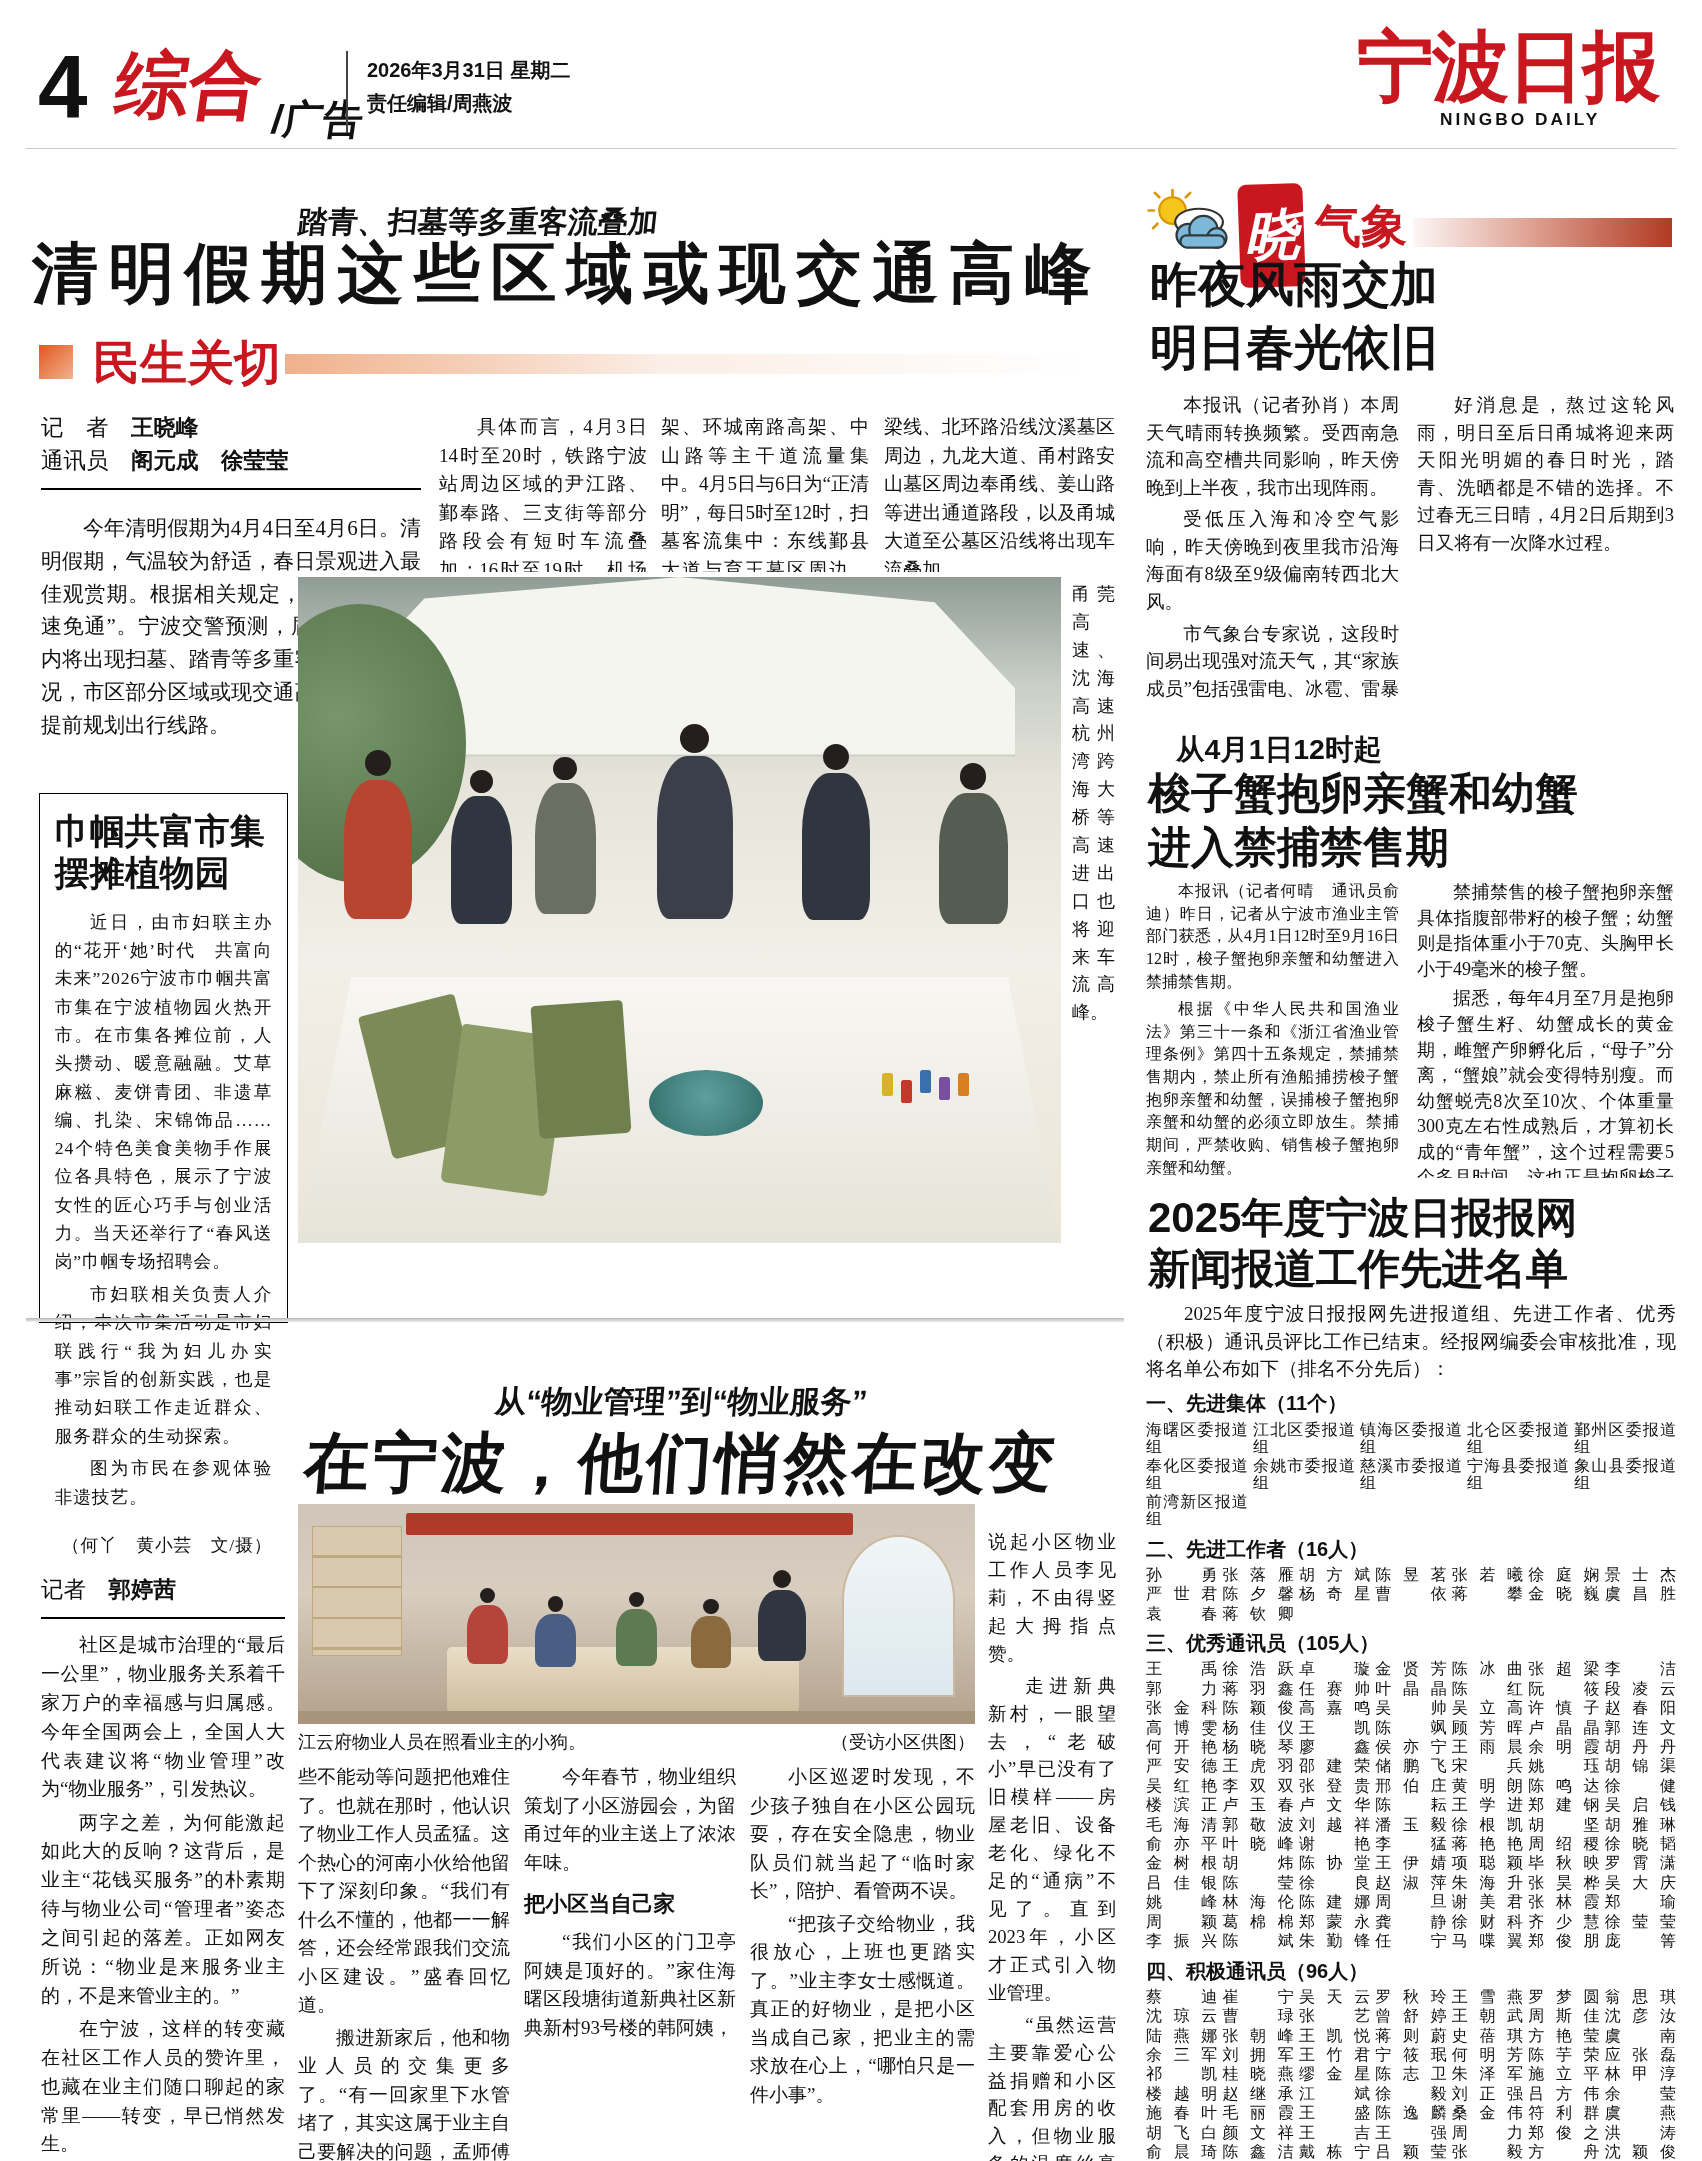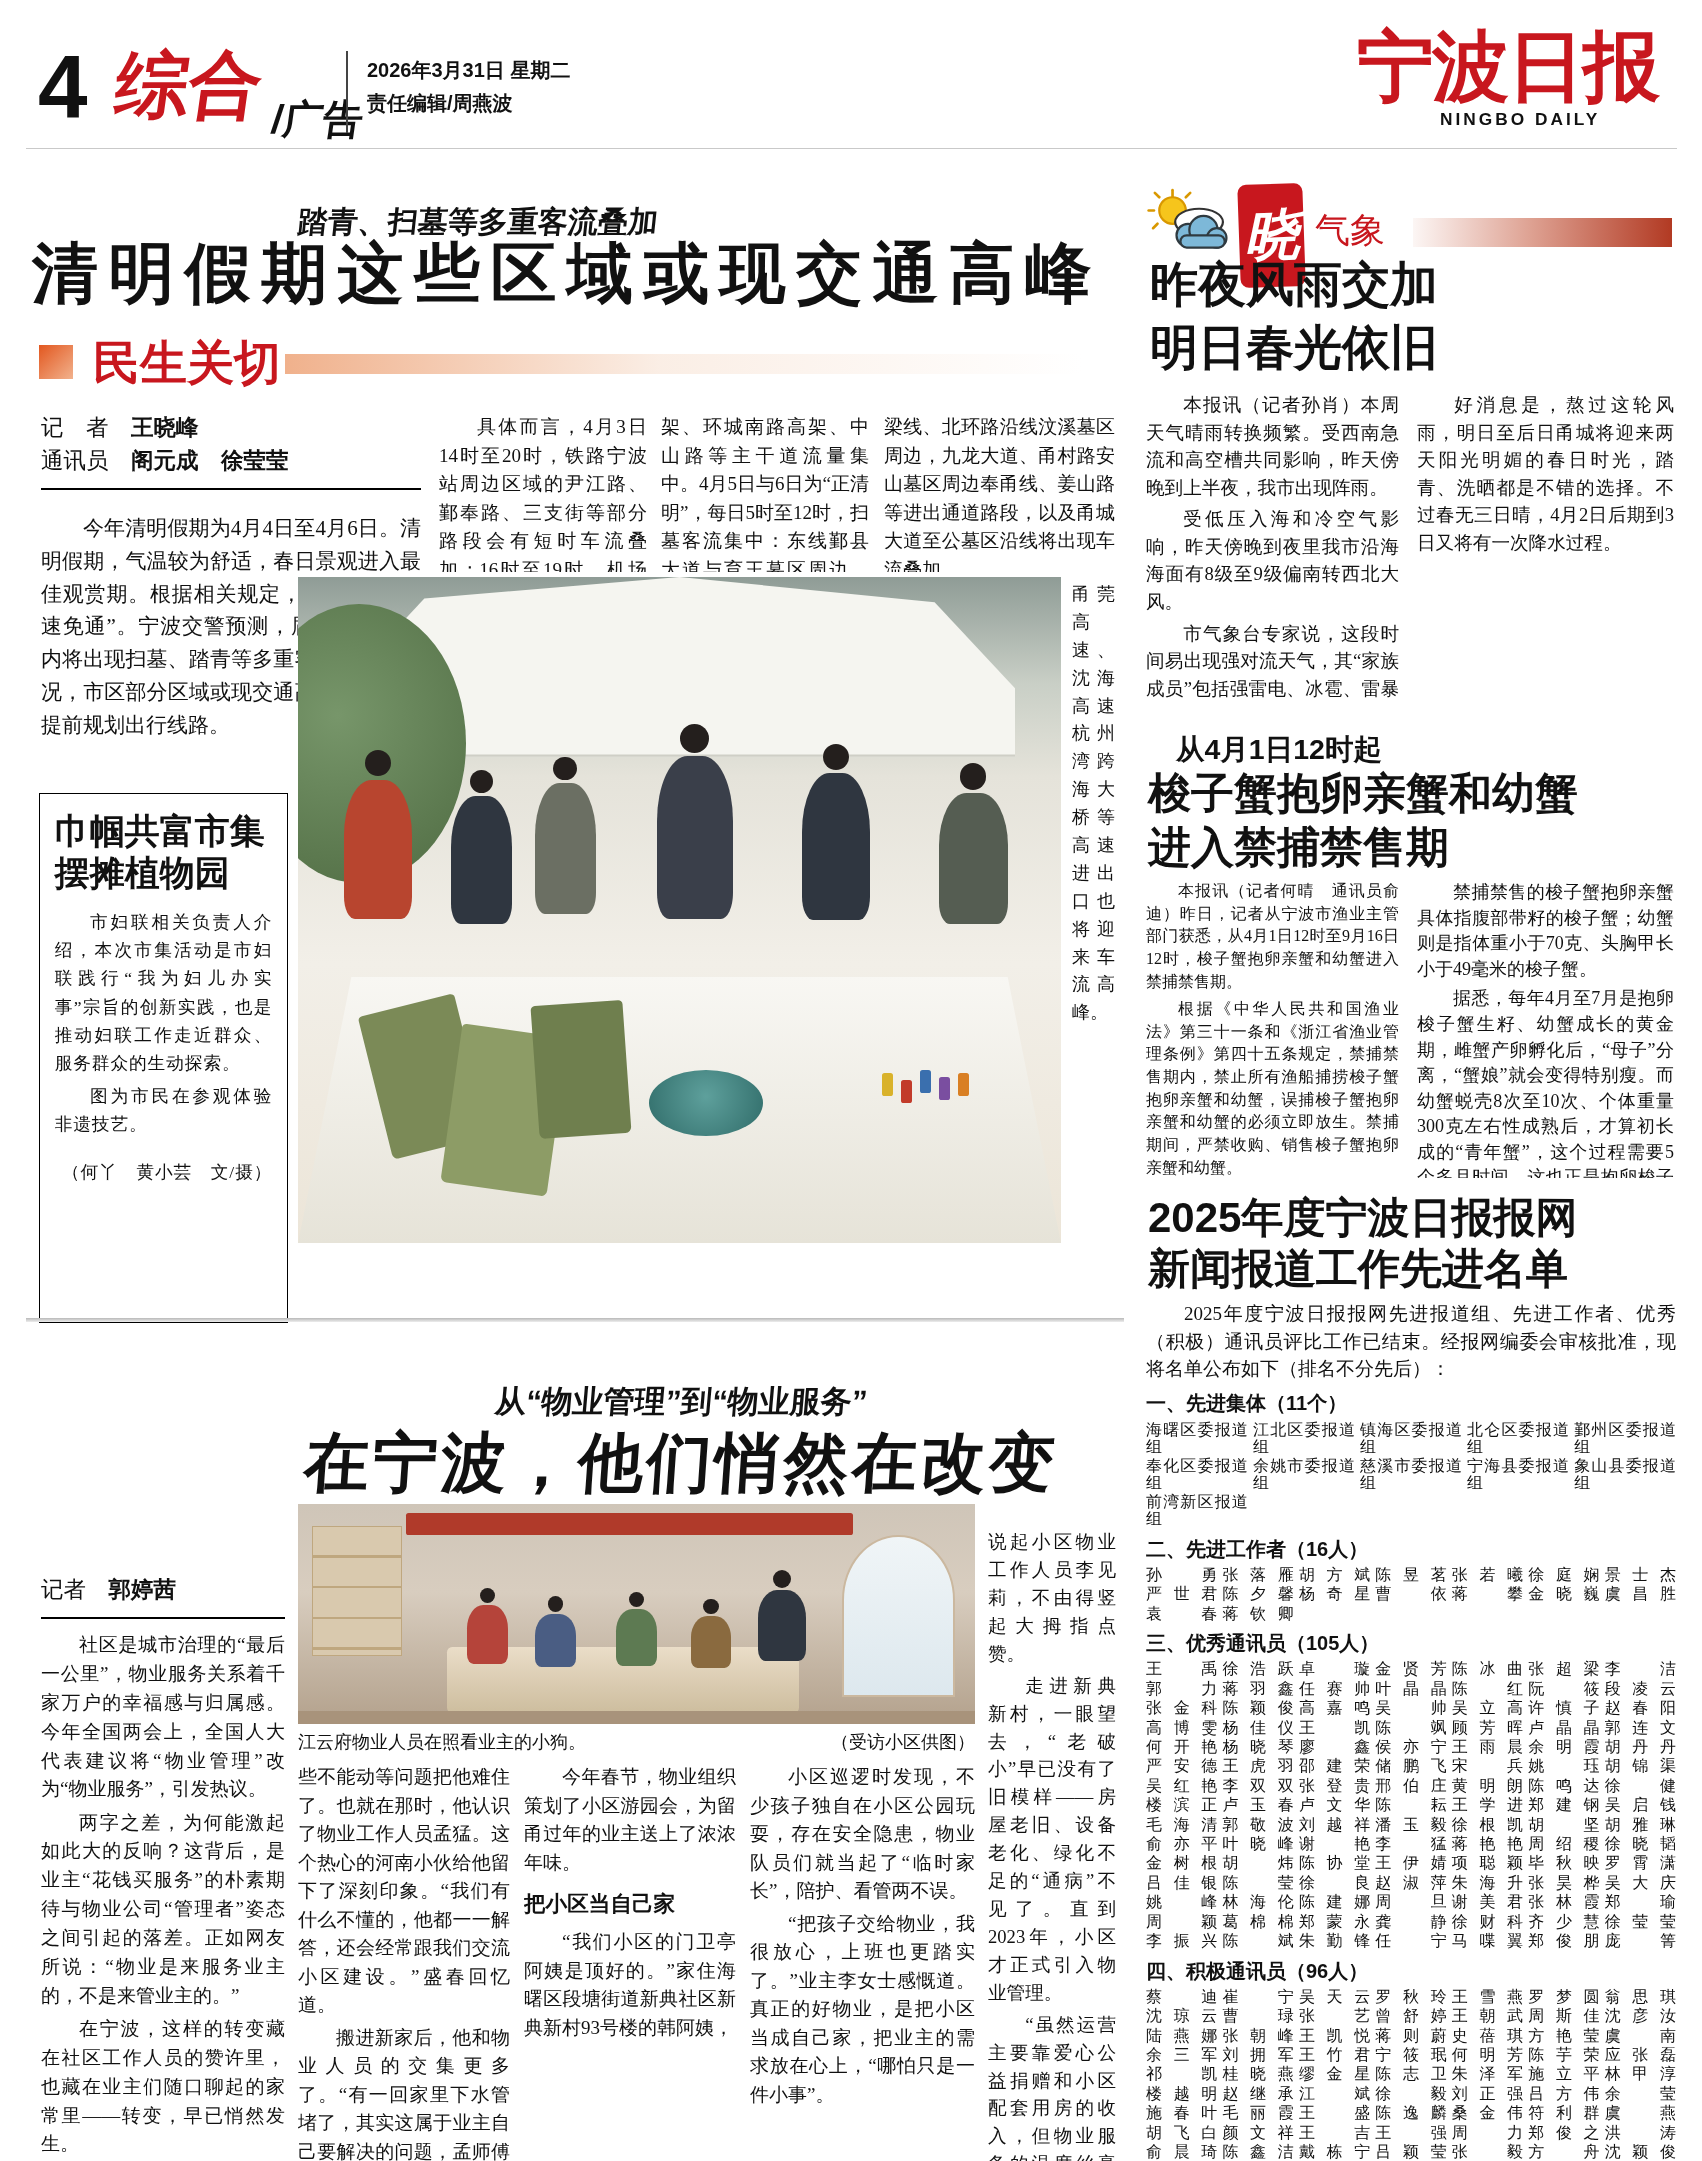--- a/index.html
+++ b/index.html
@@ -110,20 +110,21 @@
   <div class="bottle" style="right:14.5%;bottom:21.5%;background:#7a4ea0;"></div>
   <div class="bottle" style="right:12%;bottom:22%;background:#d97f23;"></div>
 </div>
 
 <div class="abs" style="left:39px;top:793px;width:249px;height:530px;border:1.7px solid #000;box-sizing:border-box;padding:16.4px 14.7px;">
   <div class="sans" style="font-size:35px;font-weight:800;line-height:1.18;">
     <div>巾帼共富市集</div>
     <div>摆摊植物园</div>
   </div>
   <div class="bodytext" style="margin-top:14.7px;font-size:17.7px;line-height:1.6;letter-spacing:0.9px;">
+    <p>近日，由市妇联主办的“花开‘她’时代　共富向未来”2026宁波市巾帼共富市集在宁波植物园火热开市。在市集各摊位前，人头攒动、暖意融融。艾草麻糍、麦饼青团、非遗草编、扎染、宋锦饰品……24个特色美食美物手作展位各具特色，展示了宁波女性的匠心巧手与创业活力。当天还举行了“春风送岗”巾帼专场招聘会。</p>
     <p>市妇联相关负责人介绍，本次市集活动是市妇联践行“我为妇儿办实事”宗旨的创新实践，也是推动妇联工作走近群众、服务群众的生动探索。</p>
     <p>图为市民在参观体验非遗技艺。</p>
     <p style="text-align:right;text-indent:0;margin-top:20px;">（何丫　黄小芸　文/摄）</p>
   </div>
 </div>
 
 <div class="abs" style="left:26px;top:1318px;width:1098px;height:3.5px;background:linear-gradient(180deg,#b9b9b9,#ededed);"></div>
 
 <div class="abs sans" style="left:281px;top:1381px;width:800px;text-align:center;font-size:31px;font-weight:700;transform:skewX(-5deg);">从“物业管理”到“物业服务”</div>
 <div class="abs sans" style="left:264px;top:1419px;width:834px;text-align:center;font-size:65px;font-weight:800;letter-spacing:3.5px;transform:skewX(-4deg);">在宁波，他们悄然在改变</div>
@@ -205,21 +206,21 @@
       <circle cx="95" cy="108" r="26"></circle>
         <circle cx="130" cy="96" r="32"></circle>
         <circle cx="160" cy="114" r="22"></circle>
       <rect x="78" y="108" width="100" height="28" rx="14"></rect>
     </g>
   </svg>
 </span>
 <div class="abs" style="left:1239px;top:184px;width:65px;height:103px;background:#c8171e;border-radius:8.6px;display:flex;align-items:center;justify-content:center;transform:rotate(-2deg);">
   <span class="serif" style="color:#fff;font-size:55px;font-weight:700;font-style:italic;">晓</span>
 </div>
-<div class="abs sans red" style="left:1315px;top:207px;font-size:35px;font-weight:400;">气象</div>
+<div class="abs sans red" style="left:1315px;top:196px;font-size:46px;font-weight:700;">气象</div>
 <div class="abs" style="left:1413px;top:218px;width:259px;height:28.5px;background:linear-gradient(90deg,rgba(197,80,47,.05),rgba(190,70,40,.5) 45%,#b23a23 100%);"></div>
 
 <div class="abs sans" style="left:1150px;top:253px;font-size:48px;font-weight:800;line-height:1.32;">
   <div>昨夜风雨交加</div>
   <div>明日春光依旧</div>
 </div>
 <div class="abs bodytext clip" style="left:1146px;top:391px;width:253px;height:311px;font-size:18.6px;line-height:1.48;">
   <p>本报讯（记者孙肖）本周天气晴雨转换频繁。受西南急流和高空槽共同影响，昨天傍晚到上半夜，我市出现阵雨。</p>
   <p>受低压入海和冷空气影响，昨天傍晚到夜里我市沿海海面有8级至9级偏南转西北大风。</p>
   <p>市气象台专家说，这段时间易出现强对流天气，其“家族成员”包括强雷电、冰雹、雷暴大风和短时强降水，破坏力仅次于热带气旋、地震和洪涝，请大家做好防范。</p>

